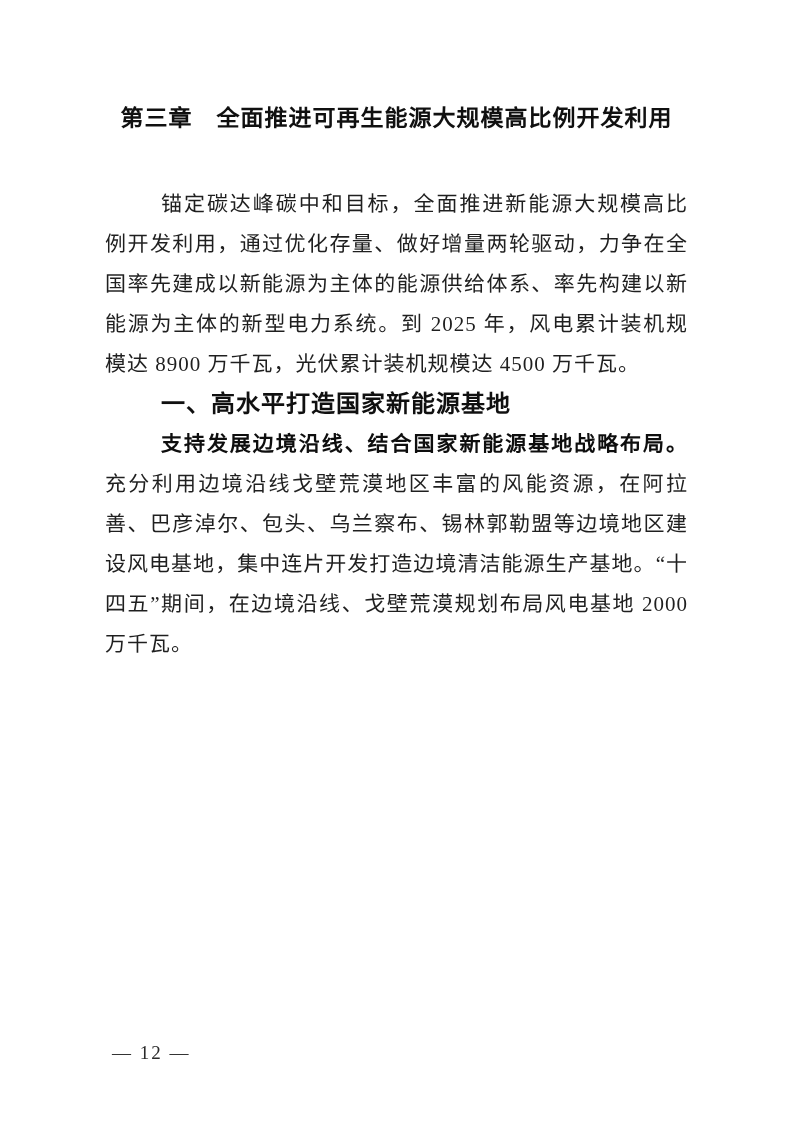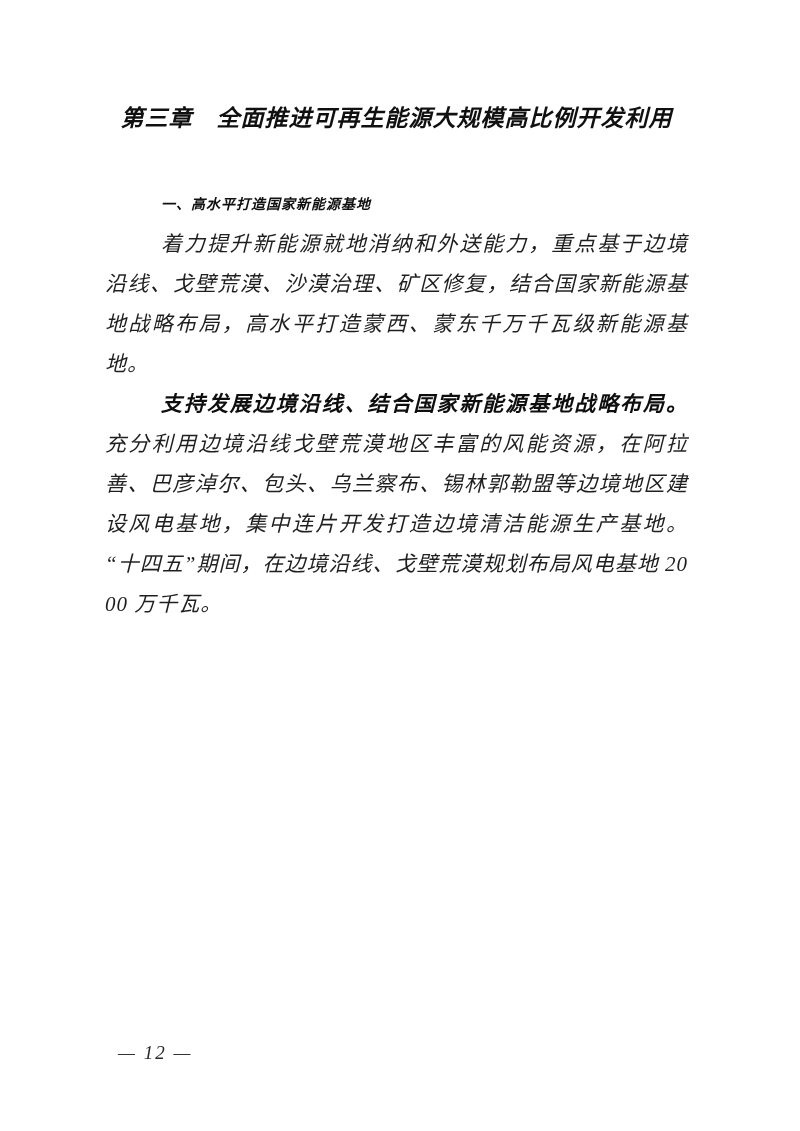--- a/index.html
+++ b/index.html
@@ -10,21 +10,20 @@
   .page {
     position: relative;
     width: 800px;
     height: 1131px;
     margin: 0 auto;
     background: #ffffff;
     box-sizing: border-box;
     overflow: hidden;
     font-family: "Liberation Serif", serif;
     color: #1f1f1f;
-    font-style: italic;
   }
   .text-column {
     position: absolute;
     left: 105px;
     right: 112px;
     top: 0;
   }
   .doc-title {
     margin-top: 100px;
     margin-bottom: 48px;
@@ -43,52 +42,52 @@
     letter-spacing: 1px;
     text-align: justify;
     text-justify: inter-ideograph;
     text-indent: 56px;
     word-break: break-all;
   }
   .section-heading {
     margin: 0;
     font-family: "Liberation Sans", sans-serif;
     font-weight: bold;
-    font-size: 14px;
+    font-size: 24px;
     line-height: 40px;
     letter-spacing: 1px;
     text-indent: 56px;
     color: #101010;
   }
   .lead-bold {
     font-weight: bold;
     color: #0e0e0e;
   }
   .page-footer {
     position: absolute;
-    left: 118px;
+    left: 112px;
     top: 1042px;
     font-size: 19px;
     letter-spacing: 2px;
     color: #2a2a2a;
     font-family: "Liberation Serif", serif;
   }
 </style>
 </head>
 <body>
 
 <div class="page">
   <div class="text-column">
 
     <h1 class="doc-title">第三章　全面推进可再生能源大规模高比例开发利用</h1>
 
+    <p class="para">锚定碳达峰碳中和目标，全面推进新能源大规模高比例开发利用，通过优化存量、做好增量两轮驱动，力争在全国率先建成以新能源为主体的能源供给体系、率先构建以新能源为主体的新型电力系统。到 2025 年，风电累计装机规模达 8900 万千瓦，光伏累计装机规模达 4500 万千瓦。</p>
 
     <h2 class="section-heading">一、高水平打造国家新能源基地</h2>
 
-    <p class="para">着力提升新能源就地消纳和外送能力，重点基于边境沿线、戈壁荒漠、沙漠治理、矿区修复，结合国家新能源基地战略布局，高水平打造蒙西、蒙东千万千瓦级新能源基地。</p>
 
     <p class="para"><span class="lead-bold">支持发展边境沿线、结合国家新能源基地战略布局。</span><span>充分利用边境沿线戈壁荒漠地区丰富的风能资源，在阿拉善、巴彦淖尔、包头、乌兰察布、锡林郭勒盟等边境地区建设风电基地，集中连片开发打造边境清洁能源生产基地。“十四五”期间，在边境沿线、戈壁荒漠规划布局风电基地 2000 万千瓦。</span></p>
 
 
   </div>
 
   <div class="page-footer">— 12 —</div>
 </div>
 
 </body></html>

